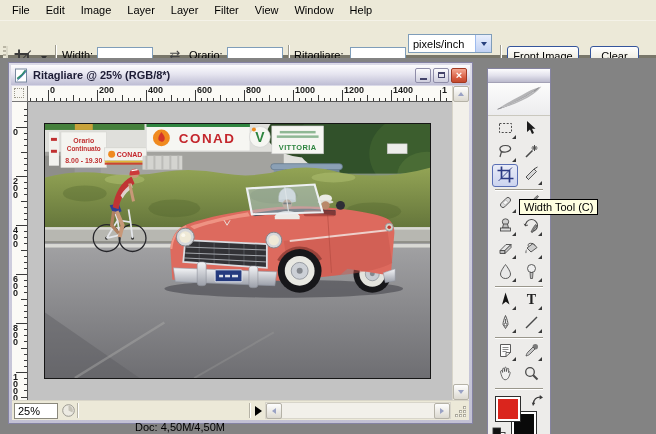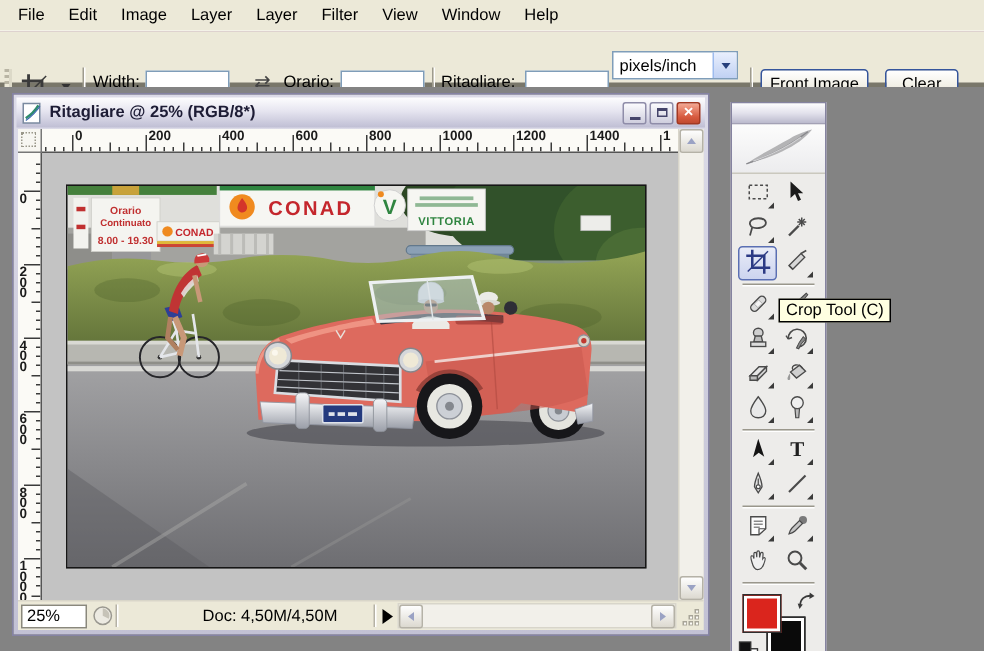--- a/index.html
+++ b/index.html
@@ -71,21 +71,21 @@
     border:1px solid #b5b2a7;border-radius:2px;display:flex;align-items:center;justify-content:center;}
   .chu{width:0;height:0;border-left:3px solid transparent;border-right:3px solid transparent;border-bottom:4px solid #9aa2c4;}
   .chd{width:0;height:0;border-left:3px solid transparent;border-right:3px solid transparent;border-top:4px solid #9aa2c4;}
   .chl{width:0;height:0;border-top:3px solid transparent;border-bottom:3px solid transparent;border-right:4px solid #9aa2c4;}
   .chr{width:0;height:0;border-top:3px solid transparent;border-bottom:3px solid transparent;border-left:4px solid #9aa2c4;}
   .statusbar{position:absolute;left:0;right:0;bottom:0;height:20px;background:#ece9d8;border-top:1px solid #d9d6c9;}
   .zoomfield{position:absolute;left:2px;top:2px;width:44px;height:16px;background:#fff;border:1px solid #8a887c;
     line-height:14px;padding-left:3px;}
   .sicon{position:absolute;left:49px;top:2px;width:15px;height:15px;}
   .groove{position:absolute;top:2px;bottom:2px;width:2px;border-left:1px solid #b5b2a5;border-right:1px solid #fff;}
-  .docinfo{position:absolute;left:68px;width:200px;top:2px;line-height:16px;text-align:center;white-space:nowrap;}
+  .docinfo{position:absolute;left:68px;width:200px;top:18px;line-height:16px;text-align:center;white-space:nowrap;}
   .flyarrow{position:absolute;left:243px;top:5px;width:0;height:0;border-top:5px solid transparent;
     border-bottom:5px solid transparent;border-left:7px solid #000;}
   .hscroll{position:absolute;left:253px;top:1px;width:186px;height:17px;background:#f2f0ea;border:1px solid #d8d5ca;}
   .rgrip{position:absolute;right:1px;bottom:1px;width:15px;height:15px;}
   
   .toolbox{position:absolute;left:487px;top:10px;width:64px;height:430px;background:#edecea;border:1px solid #8583a0;}
   .tb-title{height:14px;background:linear-gradient(180deg,#fdfdfe,#e2e1ec 50%,#bbbacd);border-bottom:1px solid #a3a1b5;}
   .tb-logo{height:33px;background:linear-gradient(180deg,#fcfcfc,#ececee);border-bottom:1px solid #cac8be;
     display:flex;align-items:center;justify-content:center;}
   .tb-tools{width:54px;margin:2px auto 0;display:flex;flex-wrap:wrap;}
@@ -754,15 +754,15 @@
         <span class="sw-def">
           <svg viewBox="0 0 14 14">
               <rect x="5.5" y="5.5" width="7.5" height="7.5" fill="#ffffff" stroke="#333" stroke-width="0.9"></rect>
               <rect x="1" y="1" width="7.5" height="7.5" fill="#111" stroke="#333" stroke-width="0.9"></rect>
             </svg>
         </span>
       </div>
 
     </div>
 
-    <div class="tooltip">Crop Tool (C)</div>
+    <div class="tooltip">Width Tool (C)</div>
   </div>
 </div>
 
 </body></html>

